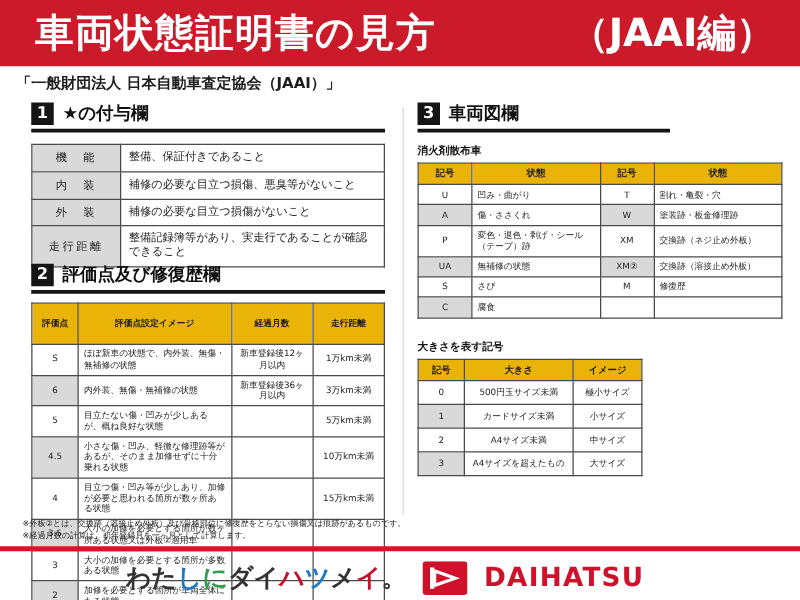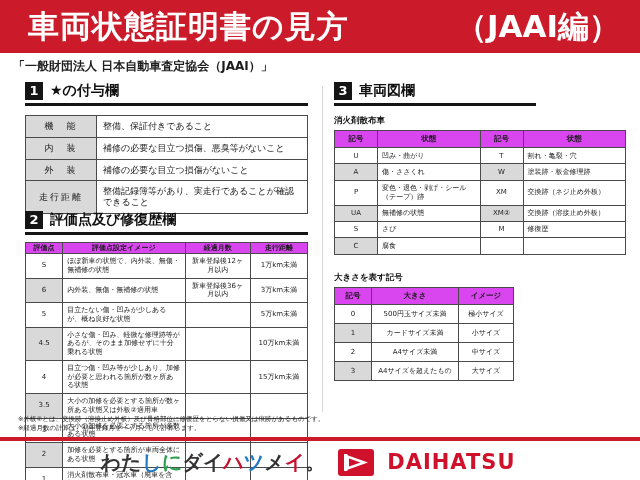--- a/index.html
+++ b/index.html
@@ -34,30 +34,30 @@
   .sec-title{font-size:14px;font-weight:bold;color:#111;white-space:nowrap;}
   
   .sec1{position:absolute;left:25px;top:82px;width:283px;}
   .sec2{position:absolute;left:25px;top:211px;width:283px;}
   .sec3{position:absolute;left:334px;top:82px;width:292px;}
   .sec3 .sec-head{width:202px;}
   .v-divider{position:absolute;left:322px;top:86px;width:1px;height:326px;background:#d8d8d8;}
   
   table{border-collapse:collapse;width:100%;table-layout:fixed;}
   th,td{border:1px solid #4a4a4a;overflow:hidden;}
-  th{background:#d946ef;font-weight:bold;color:#1a1a1a;}
+  th{background:#eab308;font-weight:bold;color:#1a1a1a;}
   td{color:#222;}
   td.empty{background:#ffffff !important;}
   
   .star-table{margin-top:9px;}
   .star-table td{font-size:9px;padding:5px 6px;line-height:1.2;}
   .star-table td:first-child{background:#d9d9d9;width:58px;text-align:center;letter-spacing:2px;font-family:Liberation Serif, serif;}
   
   .eval-table{margin-top:7px;}
-  .eval-table th{font-size:7px;padding:0 1px;}
+  .eval-table th{font-size:7px;padding:11px 1px;}
   .eval-table td{font-size:7px;padding:3px 4px;line-height:1.25;}
   .eval-table th:nth-child(1),.eval-table td:nth-child(1){width:34px;text-align:center;}
   .eval-table th:nth-child(2),.eval-table td:nth-child(2){width:119px;}
   .eval-table th:nth-child(3),.eval-table td:nth-child(3){width:62px;text-align:center;}
   .eval-table th:nth-child(4),.eval-table td:nth-child(4){width:54px;text-align:center;}
   .eval-table tbody tr:nth-child(even) td:nth-child(1){background:#d9d9d9;}
   
   .state-table{margin-top:3px;}
   .state-table th{font-size:7.5px;padding:3px 1px;}
   .state-table td{font-size:7px;padding:3.5px 4px;line-height:1.2;}

